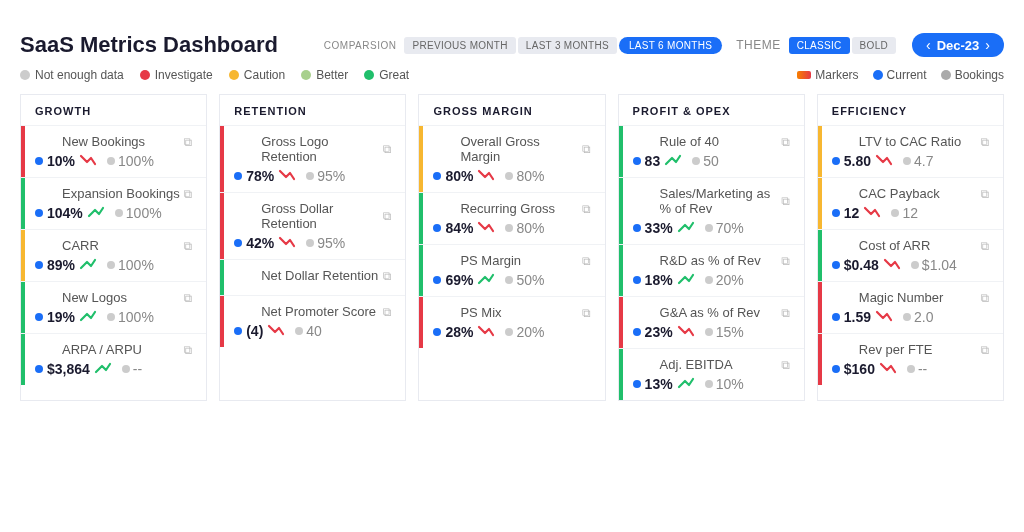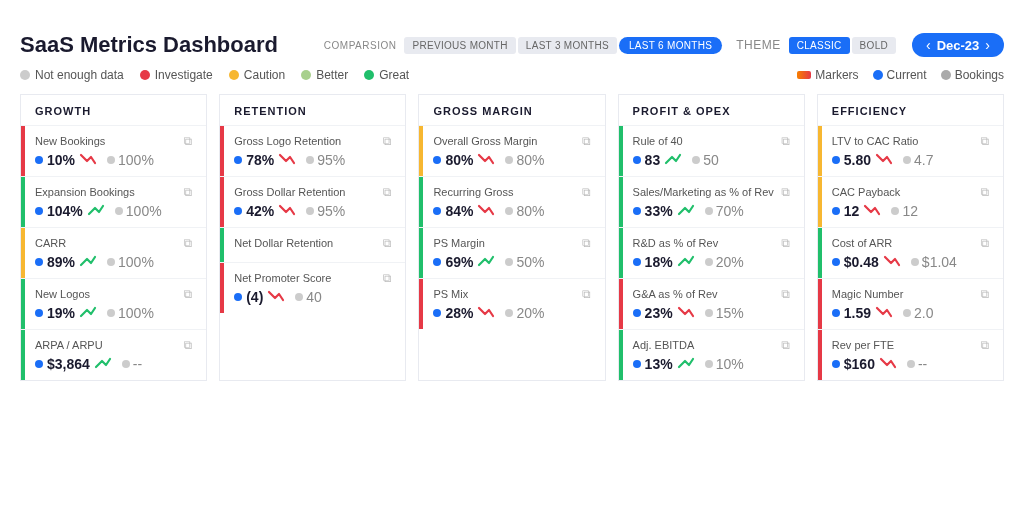--- a/index.html
+++ b/index.html
@@ -35,21 +35,21 @@
     .dashboard { display: grid; grid-template-columns: repeat(5, 1fr); gap: 12px; }
     
     
     .section-card { background: #fff; border: 1px solid #e8eaf0; border-radius: 0; overflow: hidden; }
     .section-header { font-size: 11px; font-weight: 700; letter-spacing: 1px; text-transform: uppercase; padding: 10px 14px 8px; color: #1a1a2e; border-bottom: 1px solid #f0f2f5; }
     
     
     .metric-row { padding: 8px 14px; border-bottom: 1px solid #f0f2f5; position: relative; }
     .metric-row:last-child { border-bottom: none; }
     .metric-row-header { display: flex; align-items: center; justify-content: space-between; margin-bottom: 4px; }
-    .metric-name { font-size: 11px; color: #555; font-weight: 500; }
+    .metric-name { font-size: 13px; color: #555; font-weight: 500; margin-left: 27px; }
     .metric-icon { color: #bbb; font-size: 12px; }
     .metric-values { display: flex; gap: 10px; }
     .metric-current { display: flex; align-items: center; gap: 4px; font-size: 14px; font-weight: 700; color: #1a1a2e; }
     .metric-benchmark { display: flex; align-items: center; gap: 3px; font-size: 14px; color: #888; }
     
     
     .status-bar { position: absolute; left: 0; top: 0; bottom: 0; width: 4px; }
     
     .dot-current { width: 8px; height: 8px; border-radius: 50%; background: #1a6ef7; display: inline-block; }
     .dot-bench { width: 8px; height: 8px; border-radius: 50%; background: #ccc; display: inline-block; }

